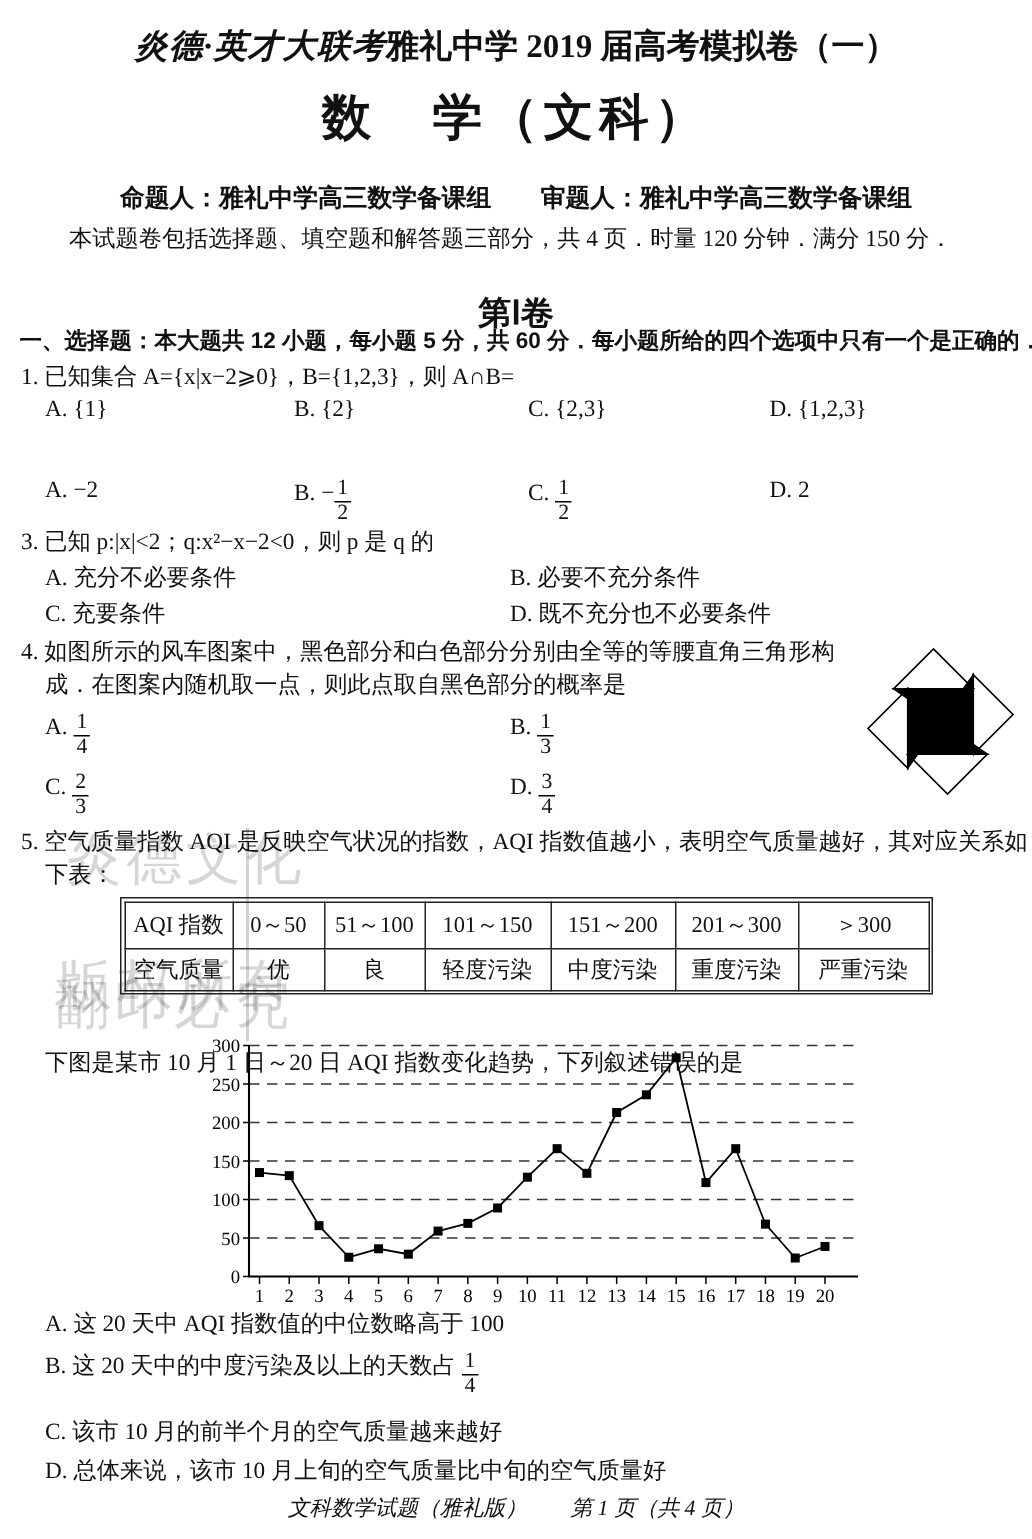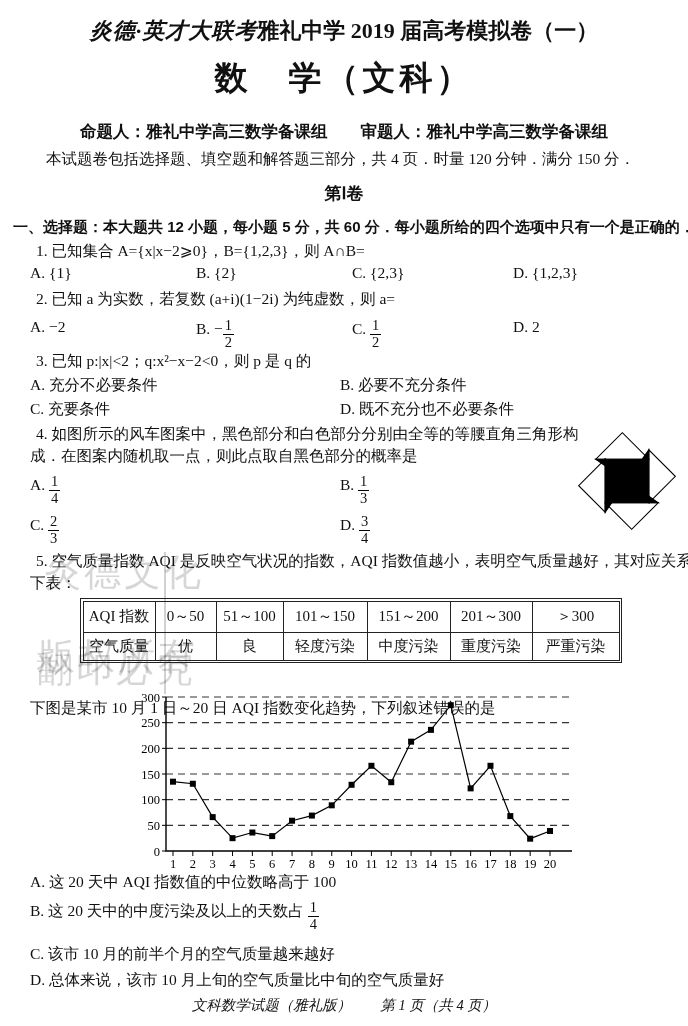--- a/index.html
+++ b/index.html
@@ -5,23 +5,23 @@
   html,body{margin:0;padding:0;background:#e8e8e8;}
   .page{position:relative;width:688px;height:1026px;margin:0 auto;background:#ffffff;
         font-family:"Liberation Serif", serif;color:#111;font-size:15.5px;overflow:hidden;}
   .abs{position:absolute;white-space:nowrap;}
   .center{left:0;width:688px;text-align:center;}
   .title1{top:16px;font-size:22px;font-weight:bold;}
   .title1 .script{font-style:italic;letter-spacing:1px;}
   .title2{top:56px;font-size:33px;font-weight:bold;letter-spacing:4px;}
   .setter{top:121px;font-family:"Liberation Sans",sans-serif;font-weight:bold;font-size:16.5px;}
   .info{top:149px;left:46px;font-size:15.5px;}
-  .part{top:182px;font-size:17px;font-weight:bold;}
+  .part{top:194px;font-size:22px;font-weight:bold;}
   .sechead{top:218px;left:13px;font-family:"Liberation Sans",sans-serif;font-weight:bold;font-size:15px;}
-  .stem{left:14px;margin-left:22px;}
+  .stem{left:14px;}
   .stem2{left:30px;}
   .optrow{left:0;width:680px;height:22px;}
   .optrow .o1{position:absolute;left:30px;}
   .optrow .o2{position:absolute;left:196px;}
   .optrow .o3{position:absolute;left:352px;}
   .optrow .o4{position:absolute;left:513px;}
   .optrow .w2{position:absolute;left:340px;}
   .frac{display:inline-block;text-align:center;vertical-align:-0.85em;line-height:1.08;font-size:14.5px;}
   .frac .num{display:block;border-bottom:1.2px solid #000;padding:0 2px;}
   .frac .den{display:block;padding:0 2px;}
@@ -56,21 +56,20 @@
   <div class="abs sechead z1">一、选择题：本大题共 12 小题，每小题 5 分，共 60 分．每小题所给的四个选项中只有一个是正确的．</div>
 
   <div class="abs stem z1" style="top:241px;">1. 已知集合 A={x|x−2⩾0}，B={1,2,3}，则 A∩B=</div>
   <div class="abs optrow z1" style="top:264px;">
     <span class="o1"><span>A.</span> <span>{1}</span></span>
     <span class="o2"><span>B.</span> <span>{2}</span></span>
     <span class="o3"><span>C.</span> <span>{2,3}</span></span>
     <span class="o4"><span>D.</span> <span>{1,2,3}</span></span>
   </div>
 
-  <div class="abs stem z1" style="top:289px;">2. 已知 a 为实数，若复数 (a+i)(1−2i) 为纯虚数，则 a=</div>
   <div class="abs optrow z1" style="top:318px;height:38px;">
     <span class="o1"><span>A.</span> <span>−2</span></span>
     <span class="o2"><span>B.</span> <span>−</span><span class="frac"><span class="num">1</span><span class="den">2</span></span></span>
     <span class="o3"><span>C.</span> <span class="frac"><span class="num">1</span><span class="den">2</span></span></span>
     <span class="o4"><span>D.</span> <span>2</span></span>
   </div>
 
   <div class="abs stem z1" style="top:351px;">3. 已知 p:|x|&lt;2；q:x²−x−2&lt;0，则 p 是 q 的</div>
   <div class="abs optrow z1" style="top:375px;">
     <span class="o1"><span>A.</span> <span>充分不必要条件</span></span>

